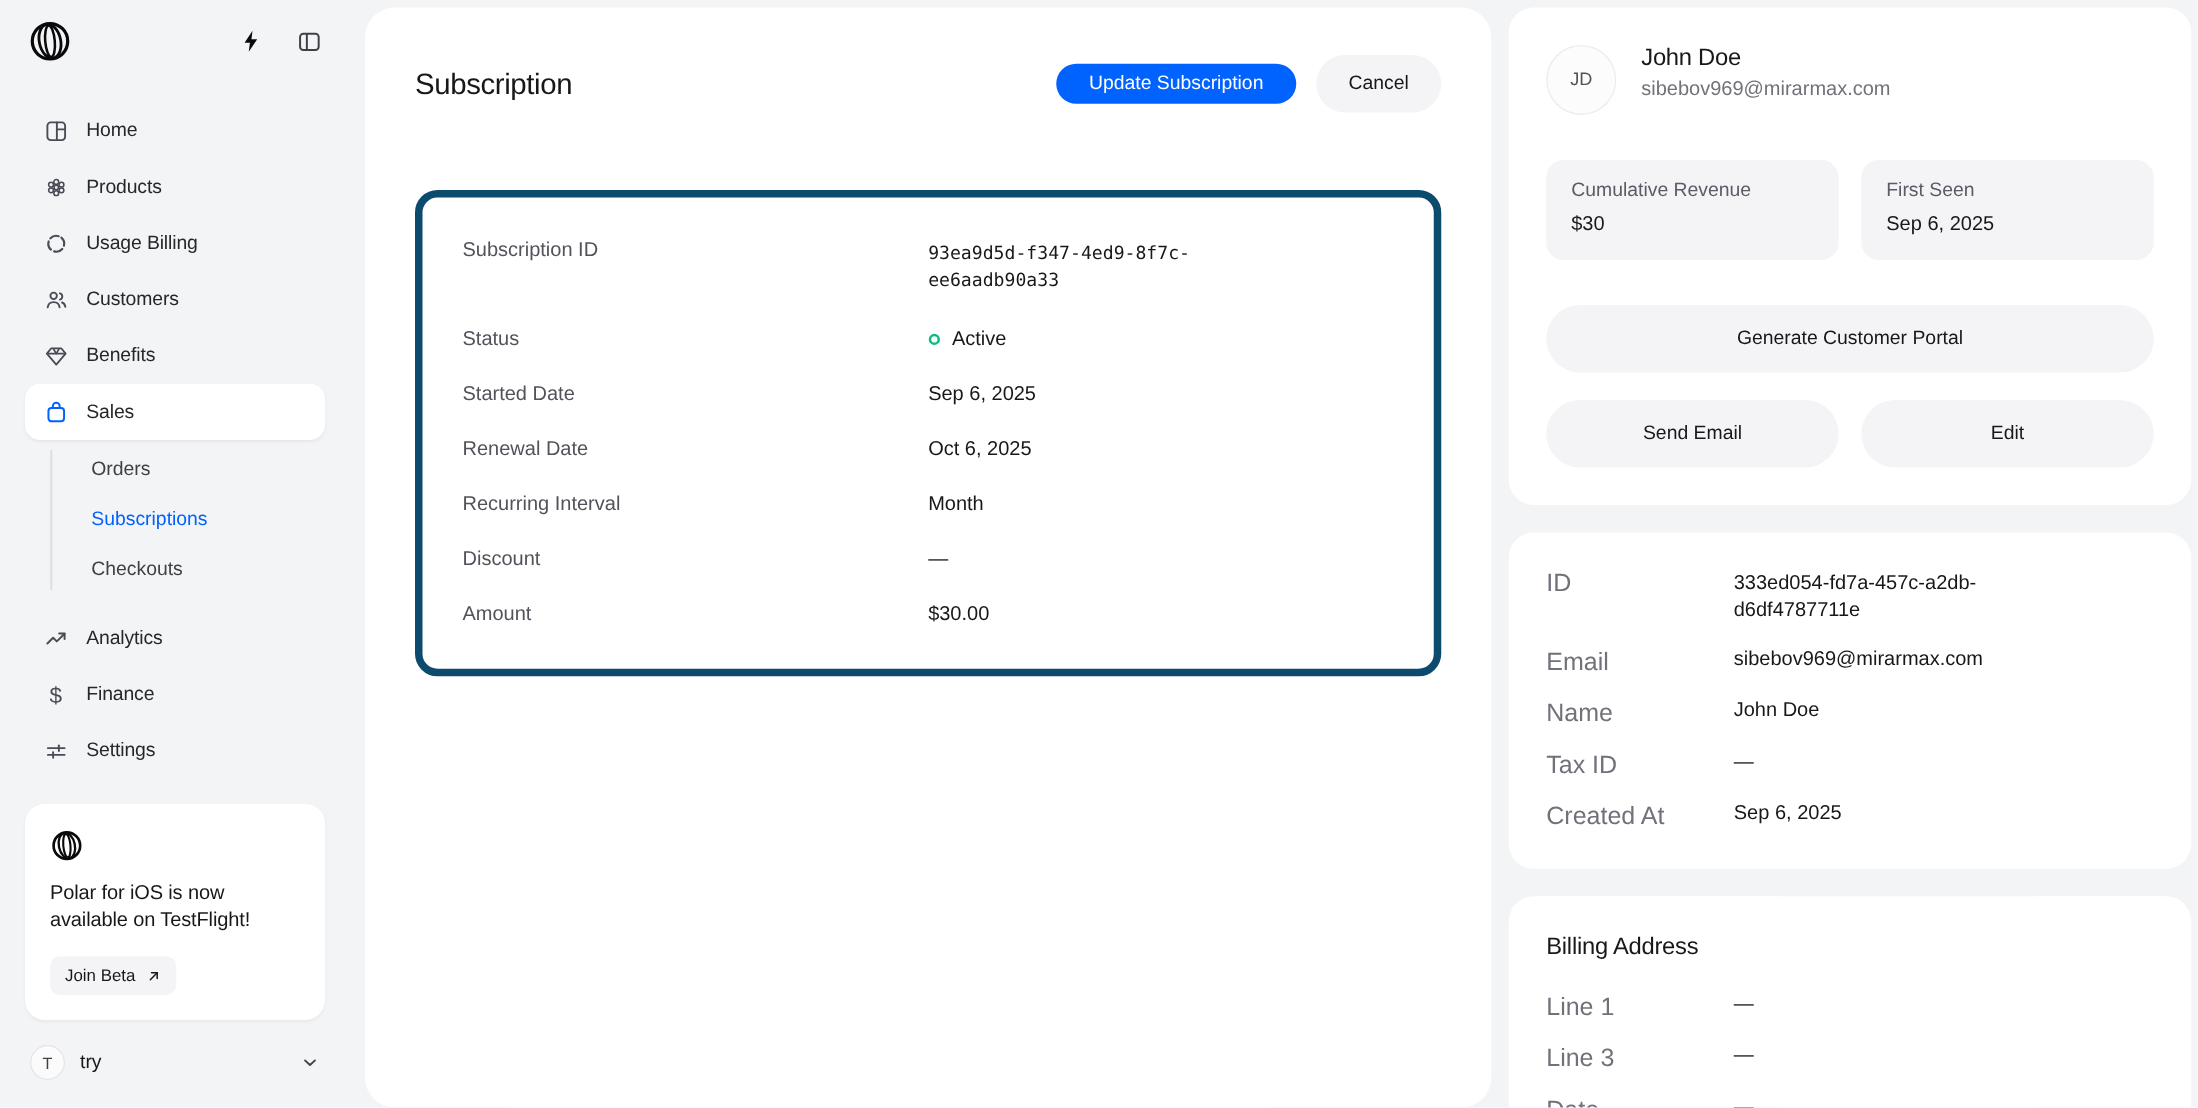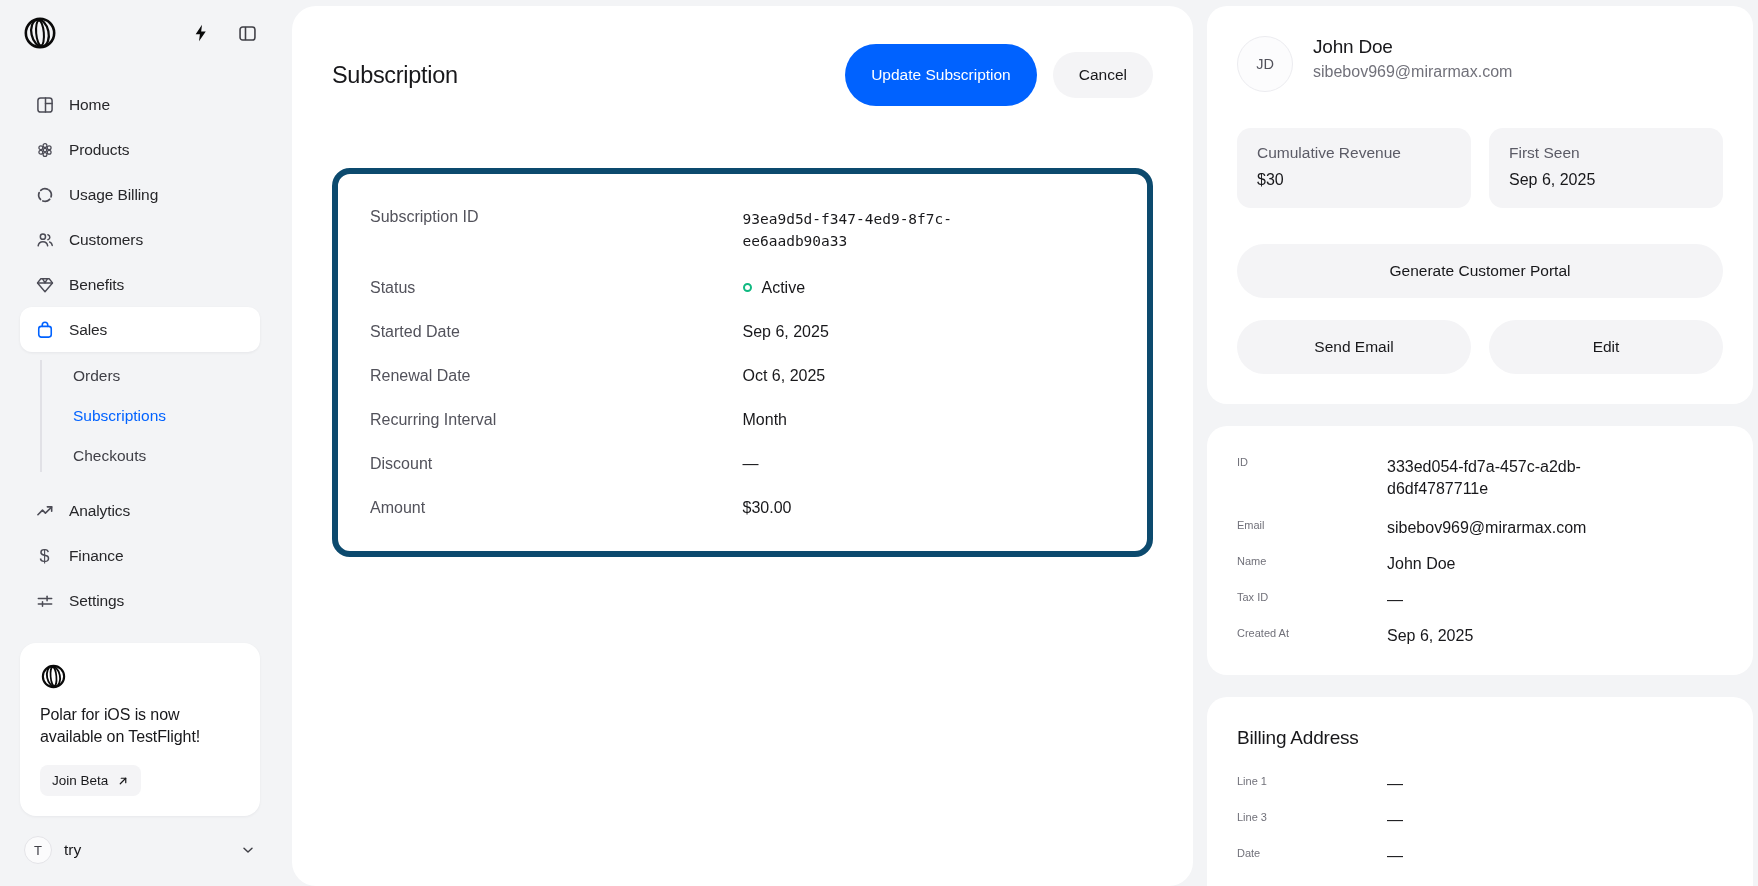--- a/index.html
+++ b/index.html
@@ -60,21 +60,21 @@
   
   .main-card {
     width: 901px; flex: none; margin: 6px 14px 0 0;
     background: #fff; border-radius: 24px; padding: 38px 40px;
   }
   .main-header { display: flex; align-items: center; }
   .page-title { font-size: 23.5px; font-weight: 500; letter-spacing: -0.3px; color: #18181b; }
   .main-header .grow { flex: 1; }
   button { font-family: inherit; }
   .btn-primary {
-    height: 62px; padding: 0 26px; border: none; border-radius: 9999px;
+    height: 32px; padding: 0 26px; border: none; border-radius: 9999px;
     background: #0062ff; color: #fff; font-size: 15.5px; font-weight: 500; cursor: pointer;
   }
   .btn-muted {
     height: 46px; padding: 0 26px; border: none; border-radius: 9999px;
     background: #f4f4f6; color: #18181b; font-size: 15.5px; font-weight: 500; cursor: pointer; margin-left: 16px;
   }
   .product-card {
     margin-top: 44px; border: 1px solid #ebebee; border-radius: 18px;
     padding: 20px 24px; display: flex; align-items: center; cursor: pointer;
   }
@@ -123,21 +123,21 @@
     margin-top: 36px; width: 100%; height: 54px; border: none; border-radius: 9999px;
     background: #f4f4f6; font-size: 15.5px; font-weight: 500; color: #18181b; cursor: pointer;
   }
   .btn-pair { margin-top: 22px; display: grid; grid-template-columns: 1fr 1fr; gap: 18px; }
   .btn-pair button {
     height: 54px; border: none; border-radius: 9999px; background: #f4f4f6;
     font-size: 15.5px; font-weight: 500; color: #18181b; cursor: pointer;
   }
   .kv-list { display: flex; flex-direction: column; gap: 18px; }
   .kv { display: grid; grid-template-columns: 150px 1fr; align-items: start; }
-  .kv .klabel { font-size: 11px; color: #71717a; }
+  .kv .klabel { font-size: 20px; color: #71717a; }
   .kv .kvalue { font-size: 16px; color: #18181b; }
   .id-wrap { max-width: 202px; word-break: break-all; line-height: 1.4; display: block; }
   .rcard-title { font-size: 19px; font-weight: 500; color: #18181b; letter-spacing: -0.2px; margin-bottom: 26px; }
   svg { display: block; }
 </style>
 </head>
 <body>
 
 <div class="app">
 

